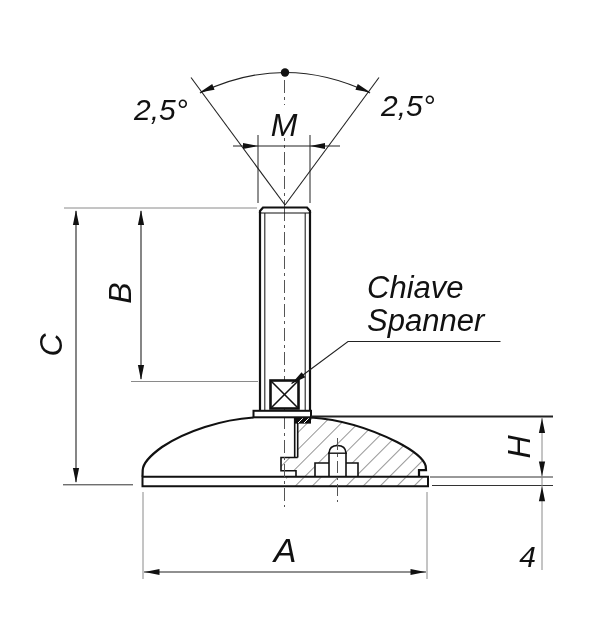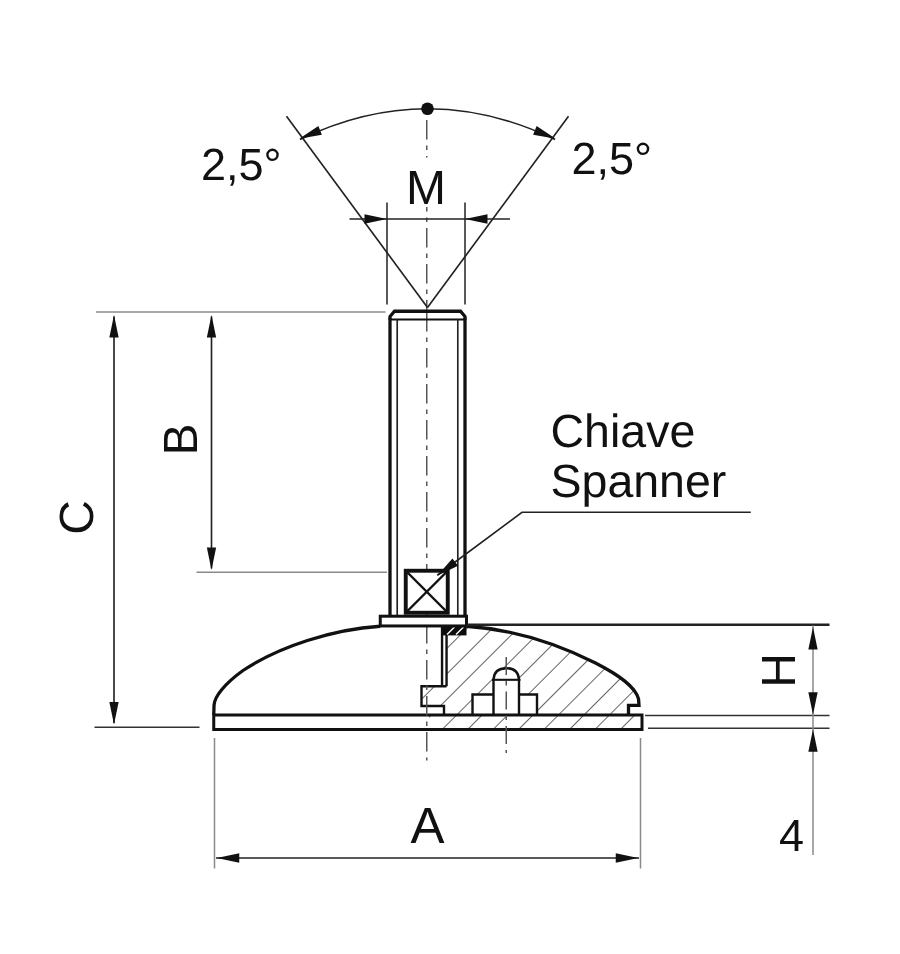--- a/index.html
+++ b/index.html
@@ -1,16 +1,16 @@
 <!DOCTYPE html>
 <html><head>
 <meta charset="utf-8">
 <style>
   html,body{margin:0;padding:0;background:#fff;}
-  .stage{position:relative;width:600px;height:636px;background:#fff;overflow:hidden;}
+  .stage{position:relative;width:600px;height:636px;background:#fff;overflow:hidden;font-style:italic;}
   svg{display:block;}
   text{font-family:"Liberation Sans","DejaVu Sans",sans-serif;fill:#111;}
   .lbl{font-size:32px;}
   .lbl-big{font-size:34px;}
   .lbl-angle{font-size:30px;}
   .lbl-note{font-size:31px;}
 </style>
 </head>
 <body>
 

